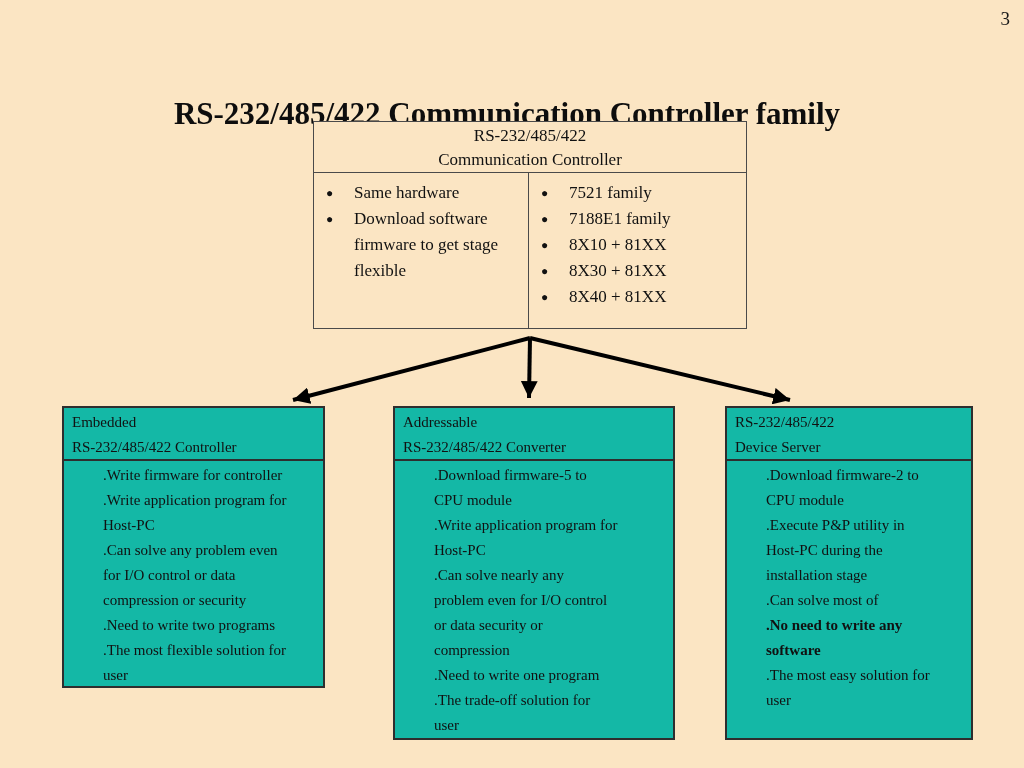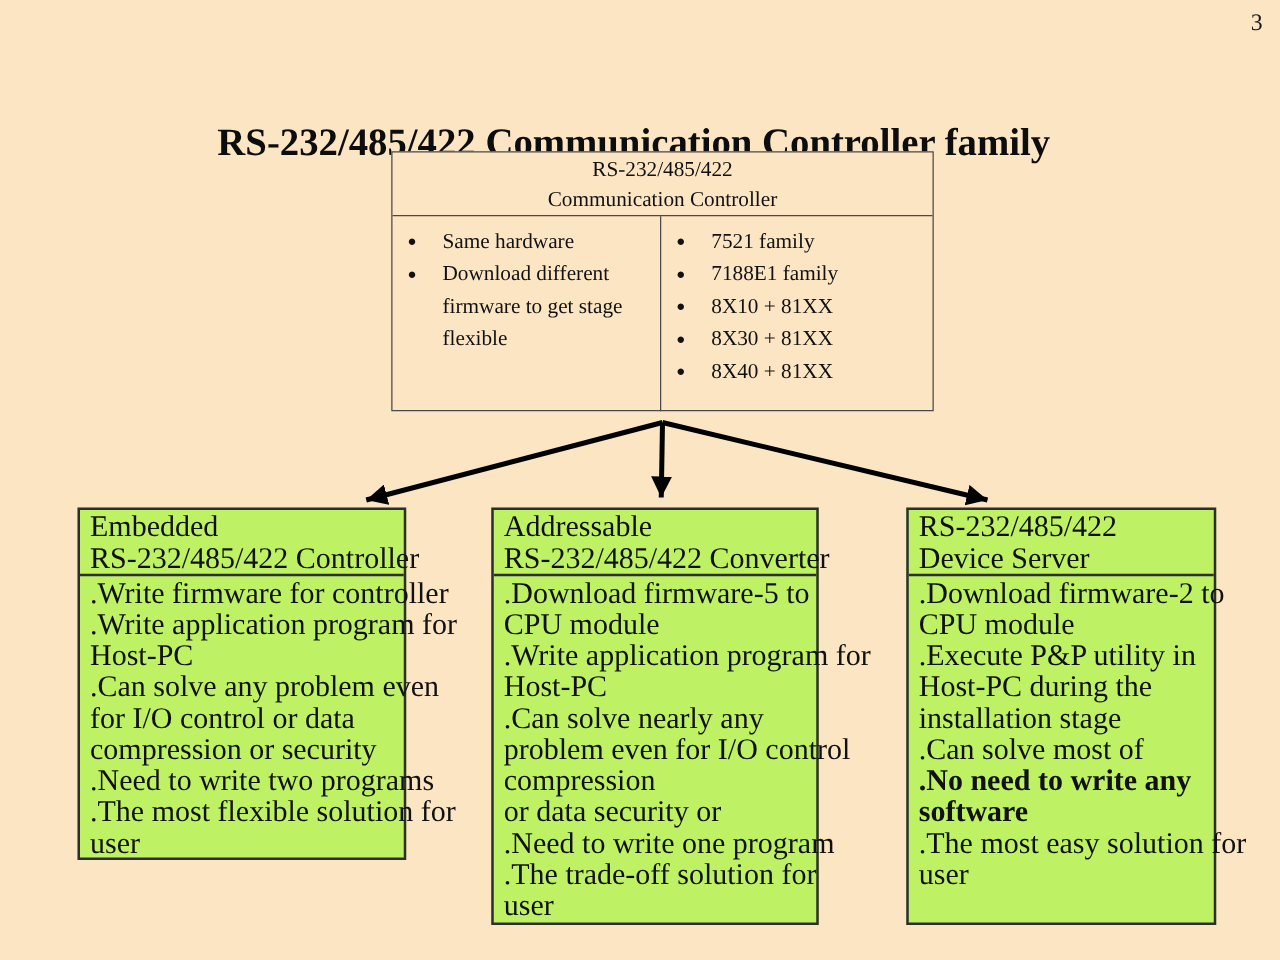--- a/index.html
+++ b/index.html
@@ -78,37 +78,37 @@
   
   .arrows {
     position: absolute;
     left: 0; top: 0;
     width: 1024px; height: 768px;
     pointer-events: none;
   }
   
   .box {
     position: absolute;
-    background: #bef264;
+    background: #14b8a6;
     border: 2px solid #2e2e2e;
-    font-size: 24px;
+    font-size: 15px;
   }
   .box-left   { left: 62px;  top: 406px; width: 263px; height: 282px; }
-  .box-mid    { left: 393px; top: 406px; width: 262px; height: 334px; }
+  .box-mid    { left: 393px; top: 406px; width: 282px; height: 334px; }
   .box-right  { left: 725px; top: 406px; width: 248px; height: 334px; }
   .box .box-header {
     height: 53px;
     border-bottom: 2px solid #2e2e2e;
     padding: 2px 8px 0 8px;
   }
   .box .box-header .hline { line-height: 25px; white-space: nowrap; }
   .box .box-body {
     padding: 2px 6px 0 8px;
   }
-  .box .box-body .bline { line-height: 25px; white-space: nowrap; }
+  .box .box-body .bline { line-height: 25px; white-space: nowrap; margin-left: 31px; }
   .bold { font-weight: bold; }
 </style>
 </head>
 <body>
 
 <div class="slide">
 
   <div class="page-number">3</div>
 
   <div class="slide-title">RS-232/485/422 Communication Controller family</div>
@@ -123,21 +123,21 @@
     <div class="tbody">
       <div class="tcell left">
 
           <div class="trow">
             <span class="bullet">●</span>
             <span class="ttext">Same hardware</span>
           </div>
 
           <div class="trow">
             <span class="bullet">●</span>
-            <span class="ttext">Download different</span>
+            <span class="ttext">Download software</span>
           </div>
 
           <div class="trow">
             <span class="bullet" style="visibility: hidden;">●</span>
             <span class="ttext">firmware to get stage</span>
           </div>
 
           <div class="trow">
             <span class="bullet" style="visibility: hidden;">●</span>
             <span class="ttext">flexible</span>
@@ -227,23 +227,23 @@
         <div class="bline">CPU module</div>
 
         <div class="bline">.Write application program for</div>
 
         <div class="bline">Host-PC</div>
 
         <div class="bline">.Can solve nearly any</div>
 
         <div class="bline">problem even for I/O control</div>
 
+        <div class="bline">or data security or</div>
+
         <div class="bline">compression</div>
-
-        <div class="bline">or data security or</div>
 
         <div class="bline">.Need to write one program</div>
 
         <div class="bline">.The trade-off solution for</div>
 
         <div class="bline">user</div>
       </div>
   </div>
 
   <div class="box box-right">

